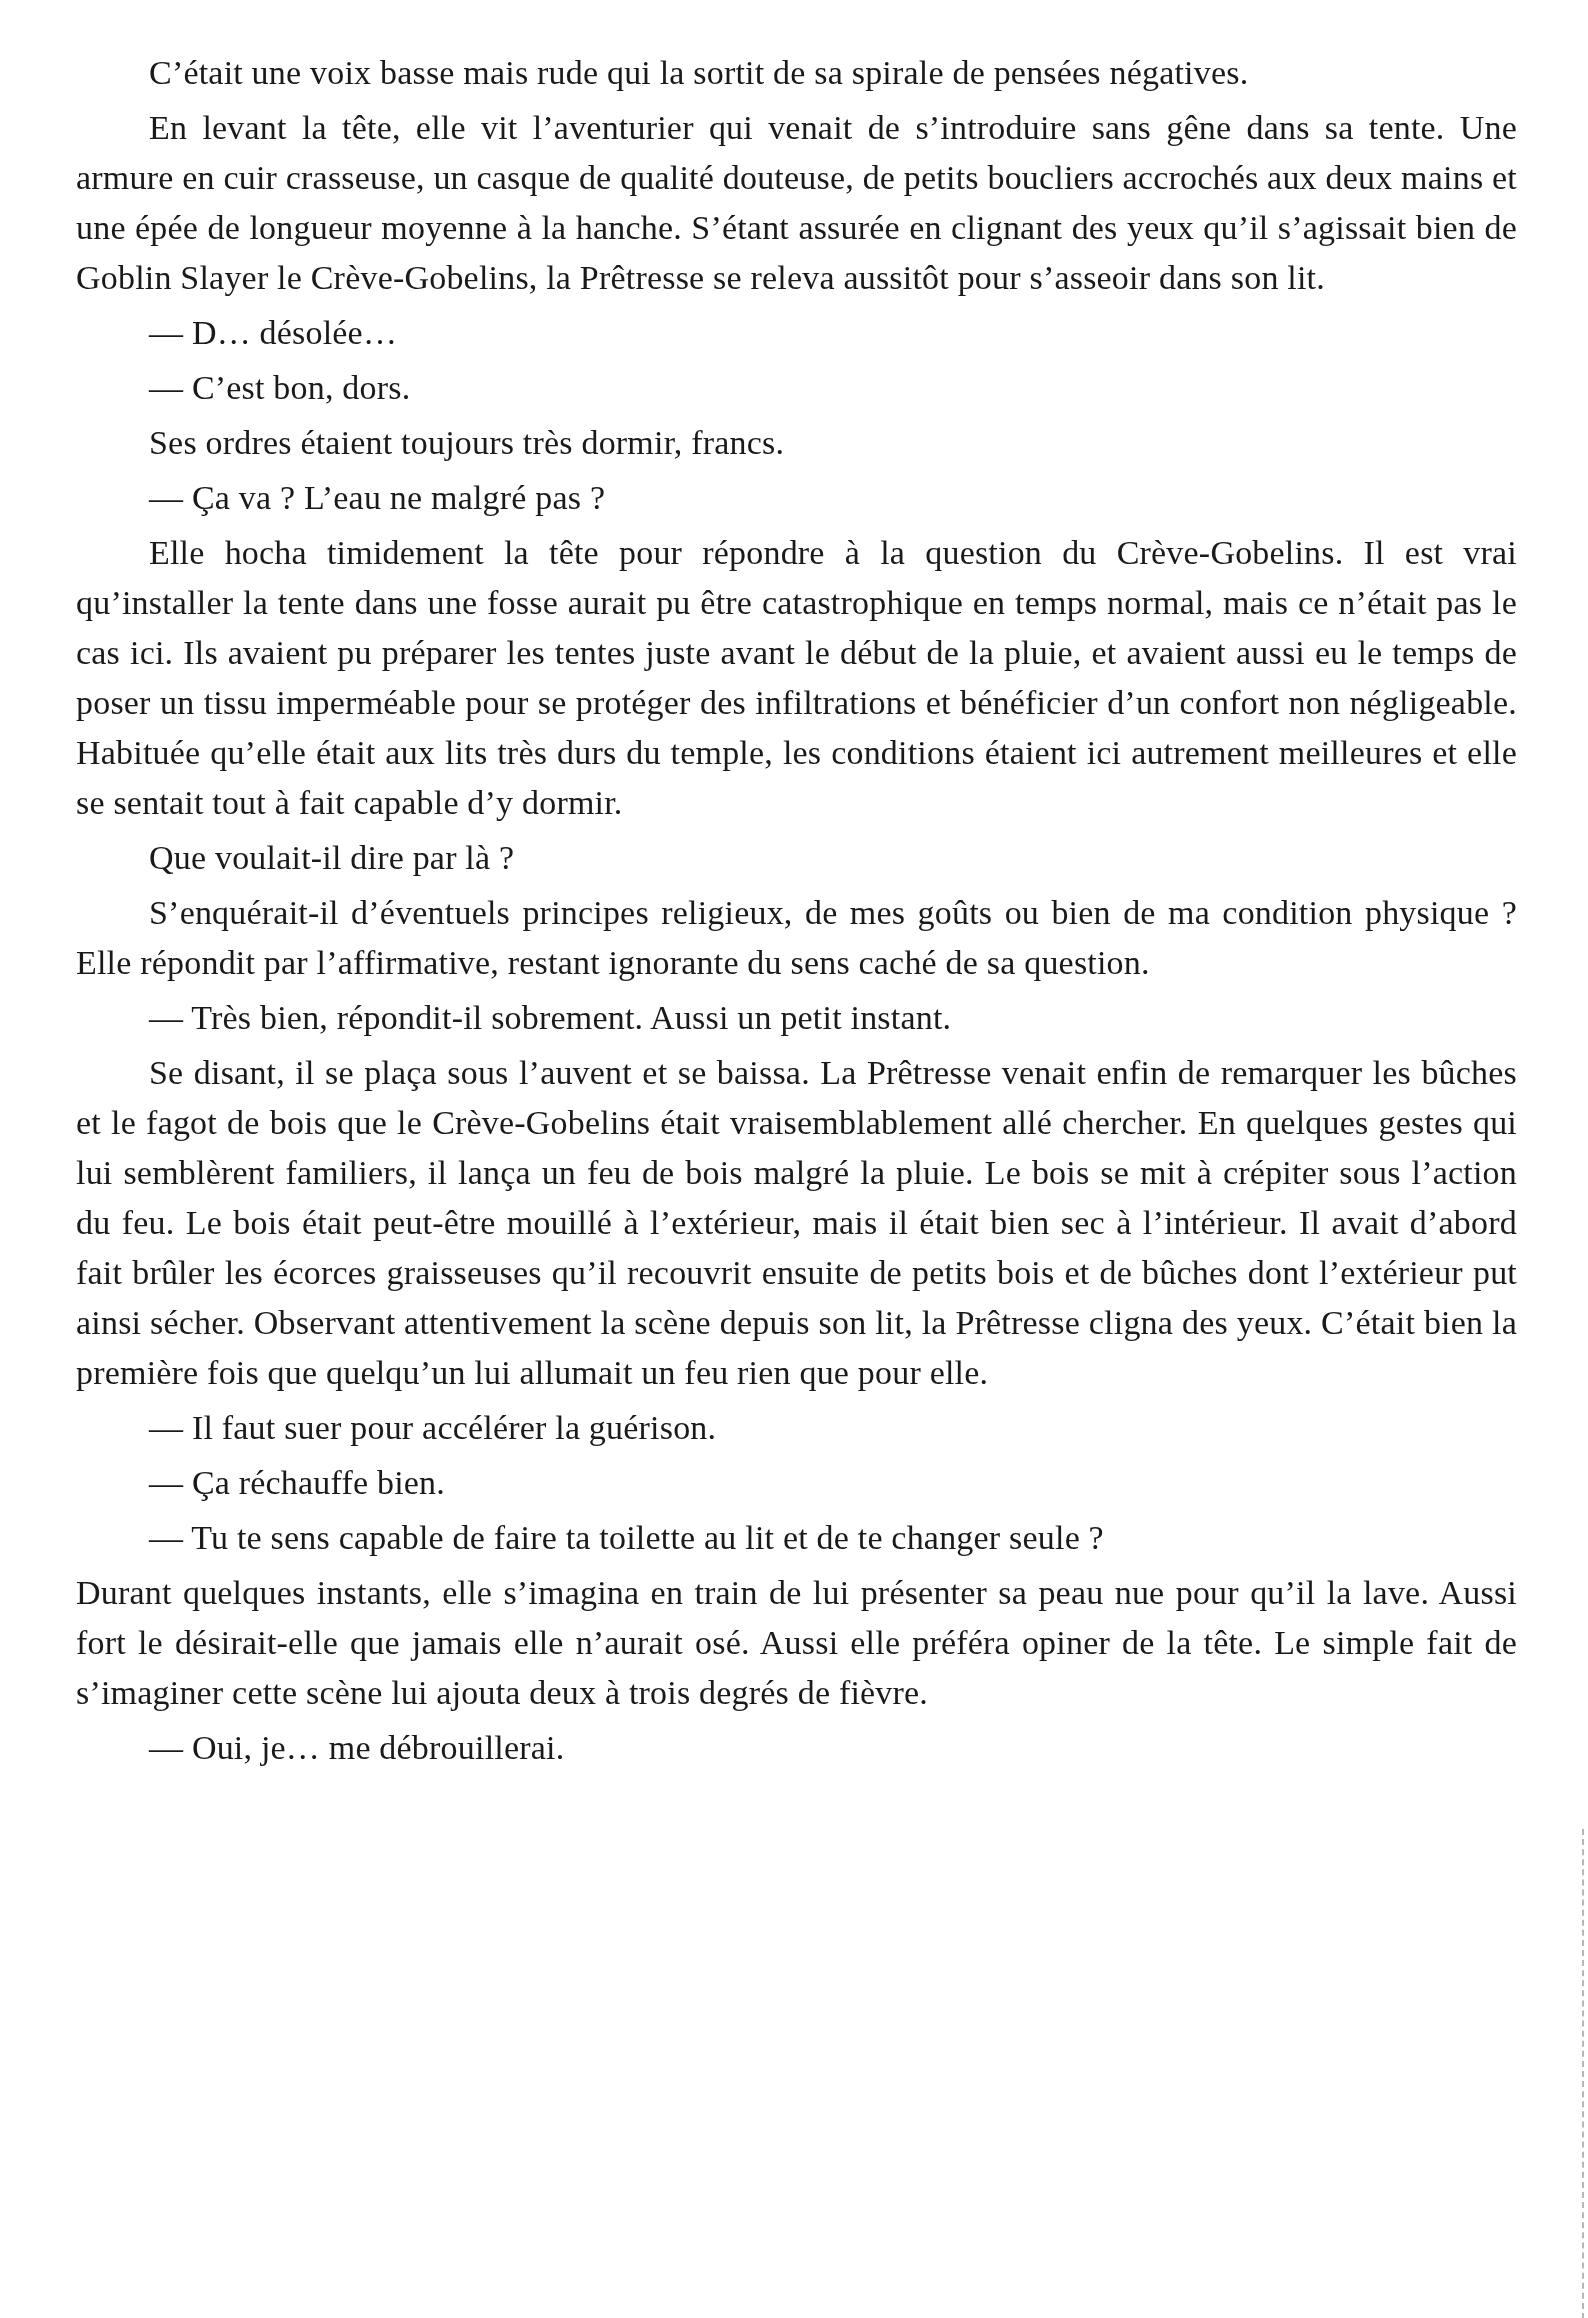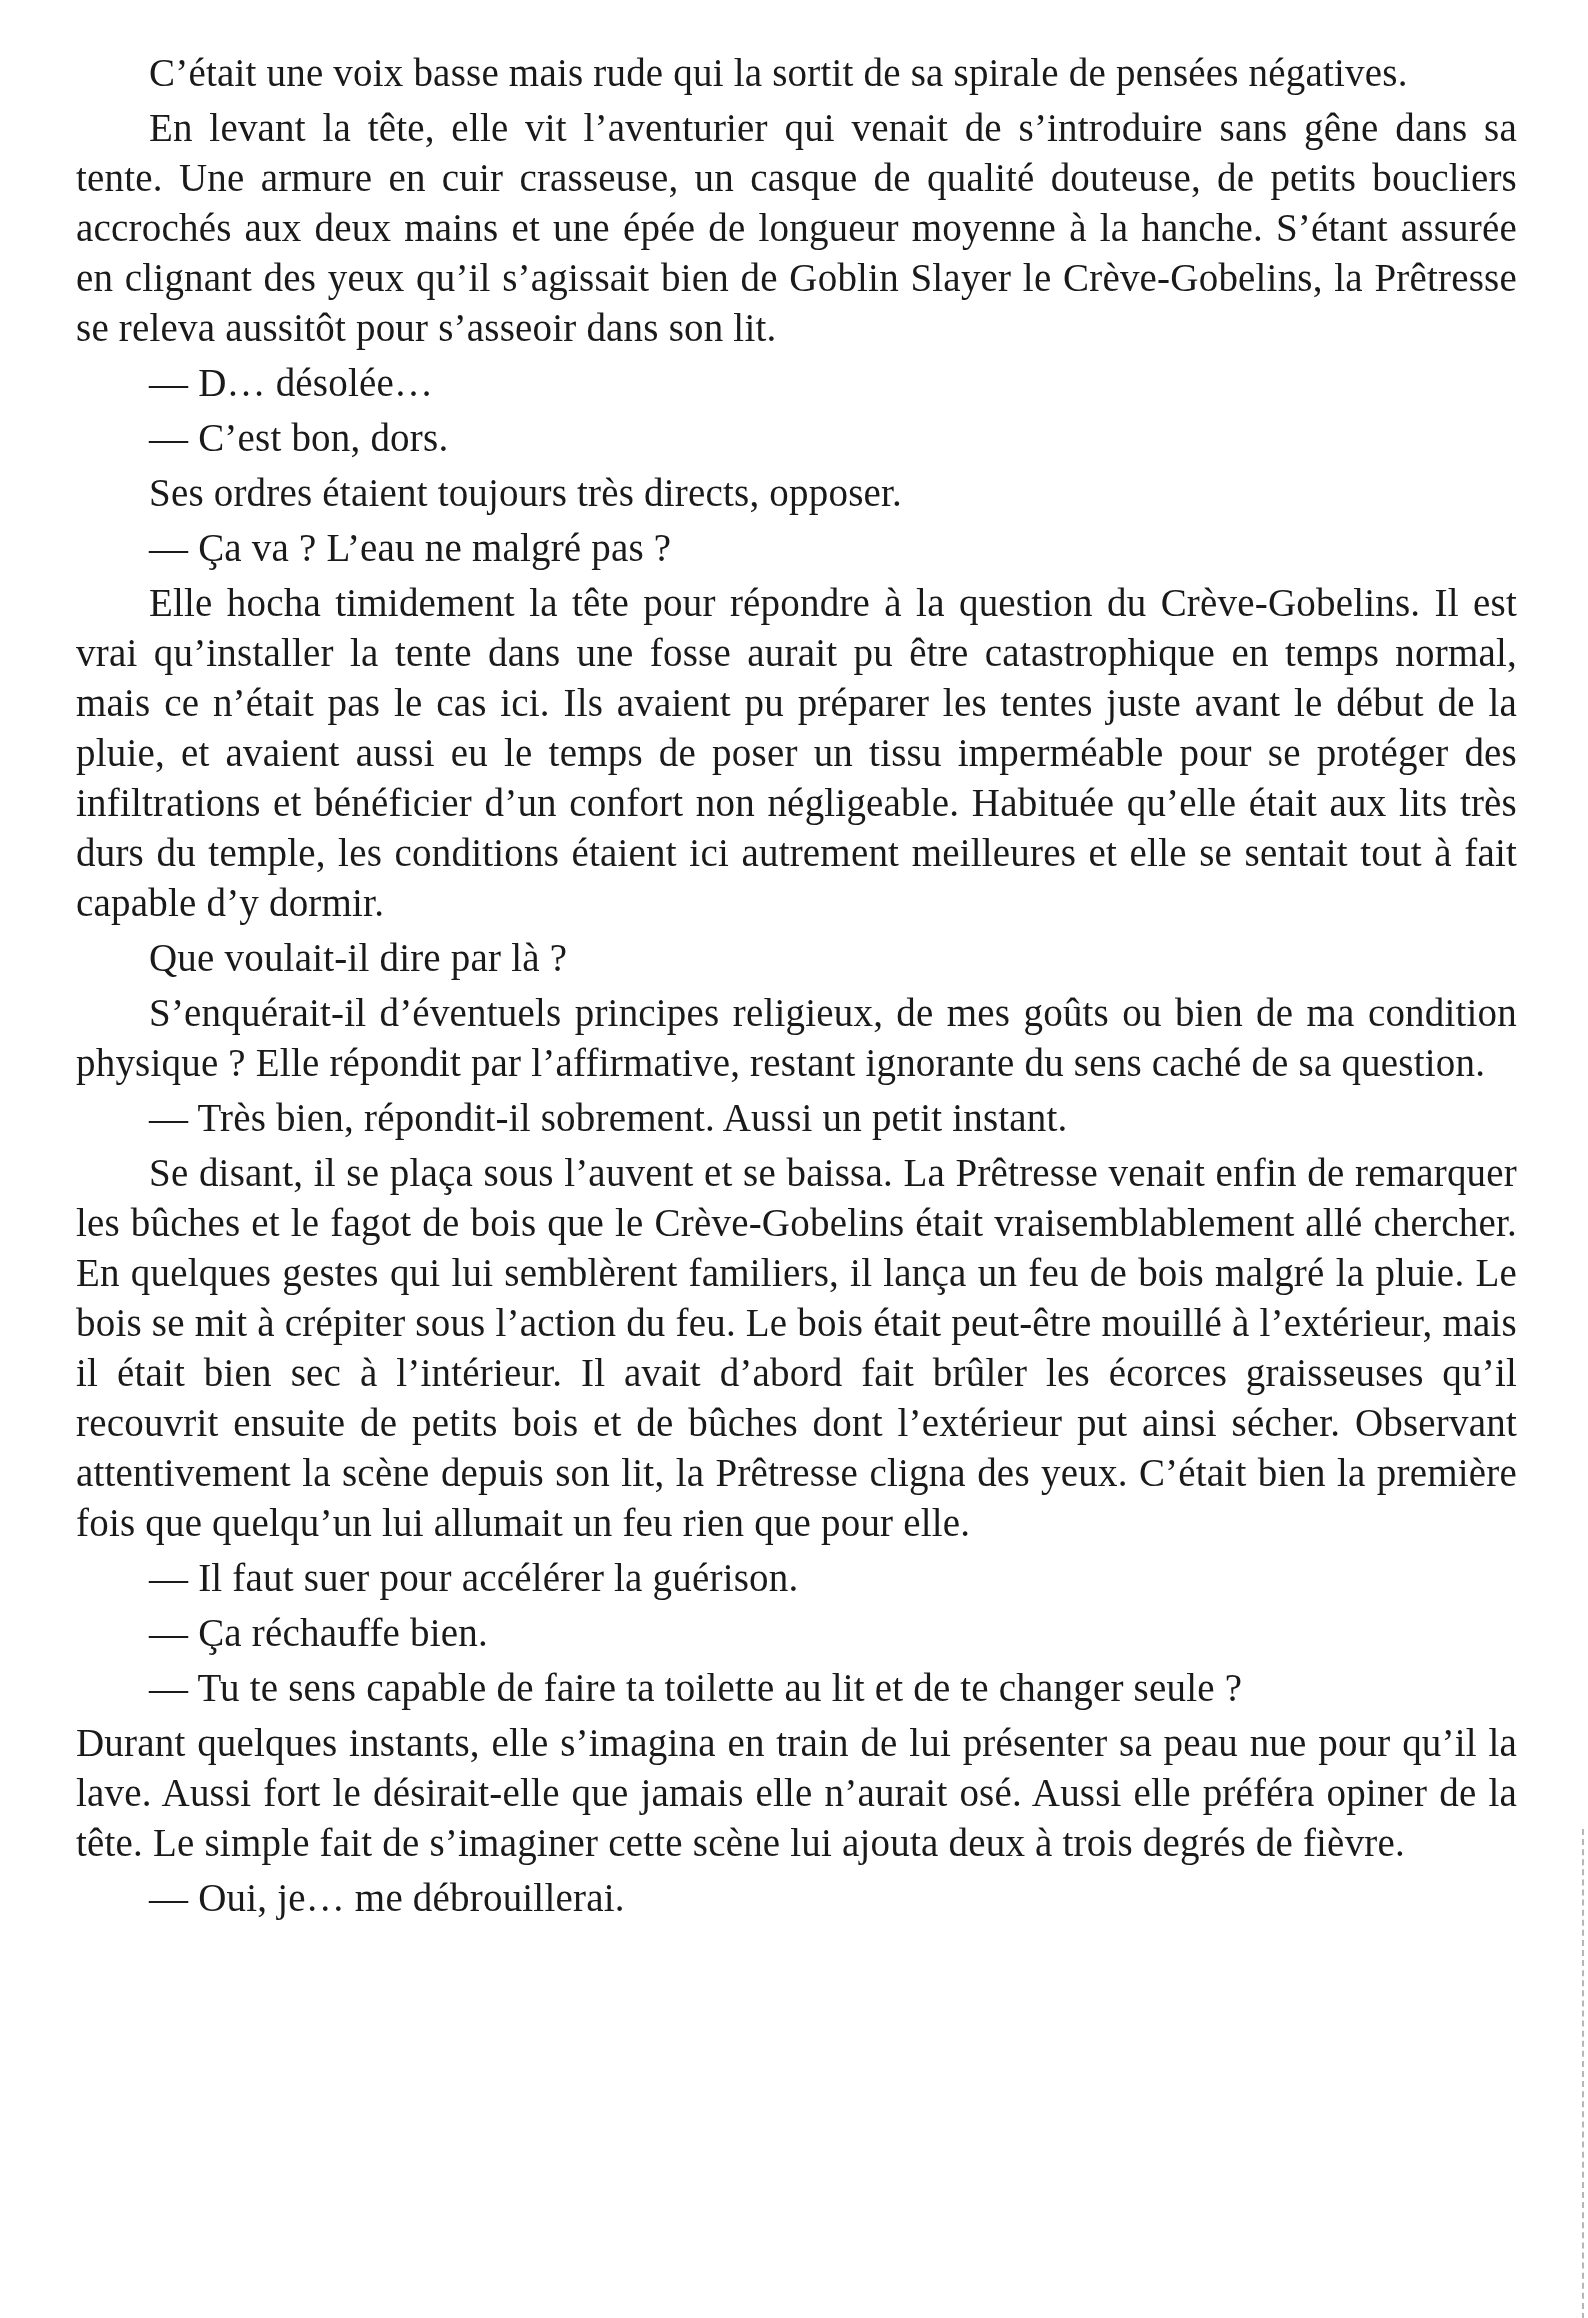--- a/index.html
+++ b/index.html
@@ -14,21 +14,21 @@
       background: #ffffff;
       overflow: hidden;
       font-family: "Liberation Serif", "DejaVu Serif", serif;
       color: #1a1a1a;
     }
     .text-block {
       position: absolute;
       top: 48px;
       left: 76px;
       width: 1441px;
-      font-size: 39px;
+      font-size: 34px;
       line-height: 50px;
       text-align: justify;
       letter-spacing: 0.2px;
     }
     .para {
       margin: 0;
       padding: 0;
     }
     .para + .para {
       margin-top: 5px;
@@ -51,21 +51,21 @@
   </style>
 </head>
 <body>
 
 <div class="page">
   <div class="text-block">
     <p class="para indent">C’était une voix basse mais rude qui la sortit de sa spirale de pensées négatives.</p>
     <p class="para indent">En levant la tête, elle vit l’aventurier qui venait de s’introduire sans gêne dans sa tente. Une armure en cuir crasseuse, un casque de qualité douteuse, de petits boucliers accrochés aux deux mains et une épée de longueur moyenne à la hanche. S’étant assurée en clignant des yeux qu’il s’agissait bien de Goblin Slayer le Crève-Gobelins, la Prêtresse se releva aussitôt pour s’asseoir dans son lit.</p>
     <p class="para indent">— D… désolée…</p>
     <p class="para indent">— C’est bon, dors.</p>
-    <p class="para indent">Ses ordres étaient toujours très directs, opposer.</p>
+    <p class="para indent">Ses ordres étaient toujours très dormir, francs.</p>
     <p class="para indent">— Ça va ? L’eau ne malgré pas ?</p>
     <p class="para indent">Elle hocha timidement la tête pour répondre à la question du Crève-Gobelins. Il est vrai qu’installer la tente dans une fosse aurait pu être catastrophique en temps normal, mais ce n’était pas le cas ici. Ils avaient pu préparer les tentes juste avant le début de la pluie, et avaient aussi eu le temps de poser un tissu imperméable pour se protéger des infiltrations et bénéficier d’un confort non négligeable. Habituée qu’elle était aux lits très durs du temple, les conditions étaient ici autrement meilleures et elle se sentait tout à fait capable d’y dormir.</p>
     <p class="para indent">Que voulait-il dire par là ?</p>
     <p class="para indent">S’enquérait-il d’éventuels principes religieux, de mes goûts ou bien de ma condition physique ? Elle répondit par l’affirmative, restant ignorante du sens caché de sa question.</p>
     <p class="para indent">— Très bien, répondit-il sobrement. Aussi un petit instant.</p>
     <p class="para indent">Se disant, il se plaça sous l’auvent et se baissa. La Prêtresse venait enfin de remarquer les bûches et le fagot de bois que le Crève-Gobelins était vraisemblablement allé chercher. En quelques gestes qui lui semblèrent familiers, il lança un feu de bois malgré la pluie. Le bois se mit à crépiter sous l’action du feu. Le bois était peut-être mouillé à l’extérieur, mais il était bien sec à l’intérieur. Il avait d’abord fait brûler les écorces graisseuses qu’il recouvrit ensuite de petits bois et de bûches dont l’extérieur put ainsi sécher. Observant attentivement la scène depuis son lit, la Prêtresse cligna des yeux. C’était bien la première fois que quelqu’un lui allumait un feu rien que pour elle.</p>
     <p class="para indent">— Il faut suer pour accélérer la guérison.</p>
     <p class="para indent">— Ça réchauffe bien.</p>
     <p class="para indent">— Tu te sens capable de faire ta toilette au lit et de te changer seule ?</p>
     <p class="para no-indent">Durant quelques instants, elle s’imagina en train de lui présenter sa peau nue pour qu’il la lave. Aussi fort le désirait-elle que jamais elle n’aurait osé. Aussi elle préféra opiner de la tête. Le simple fait de s’imaginer cette scène lui ajouta deux à trois degrés de fièvre.</p>

